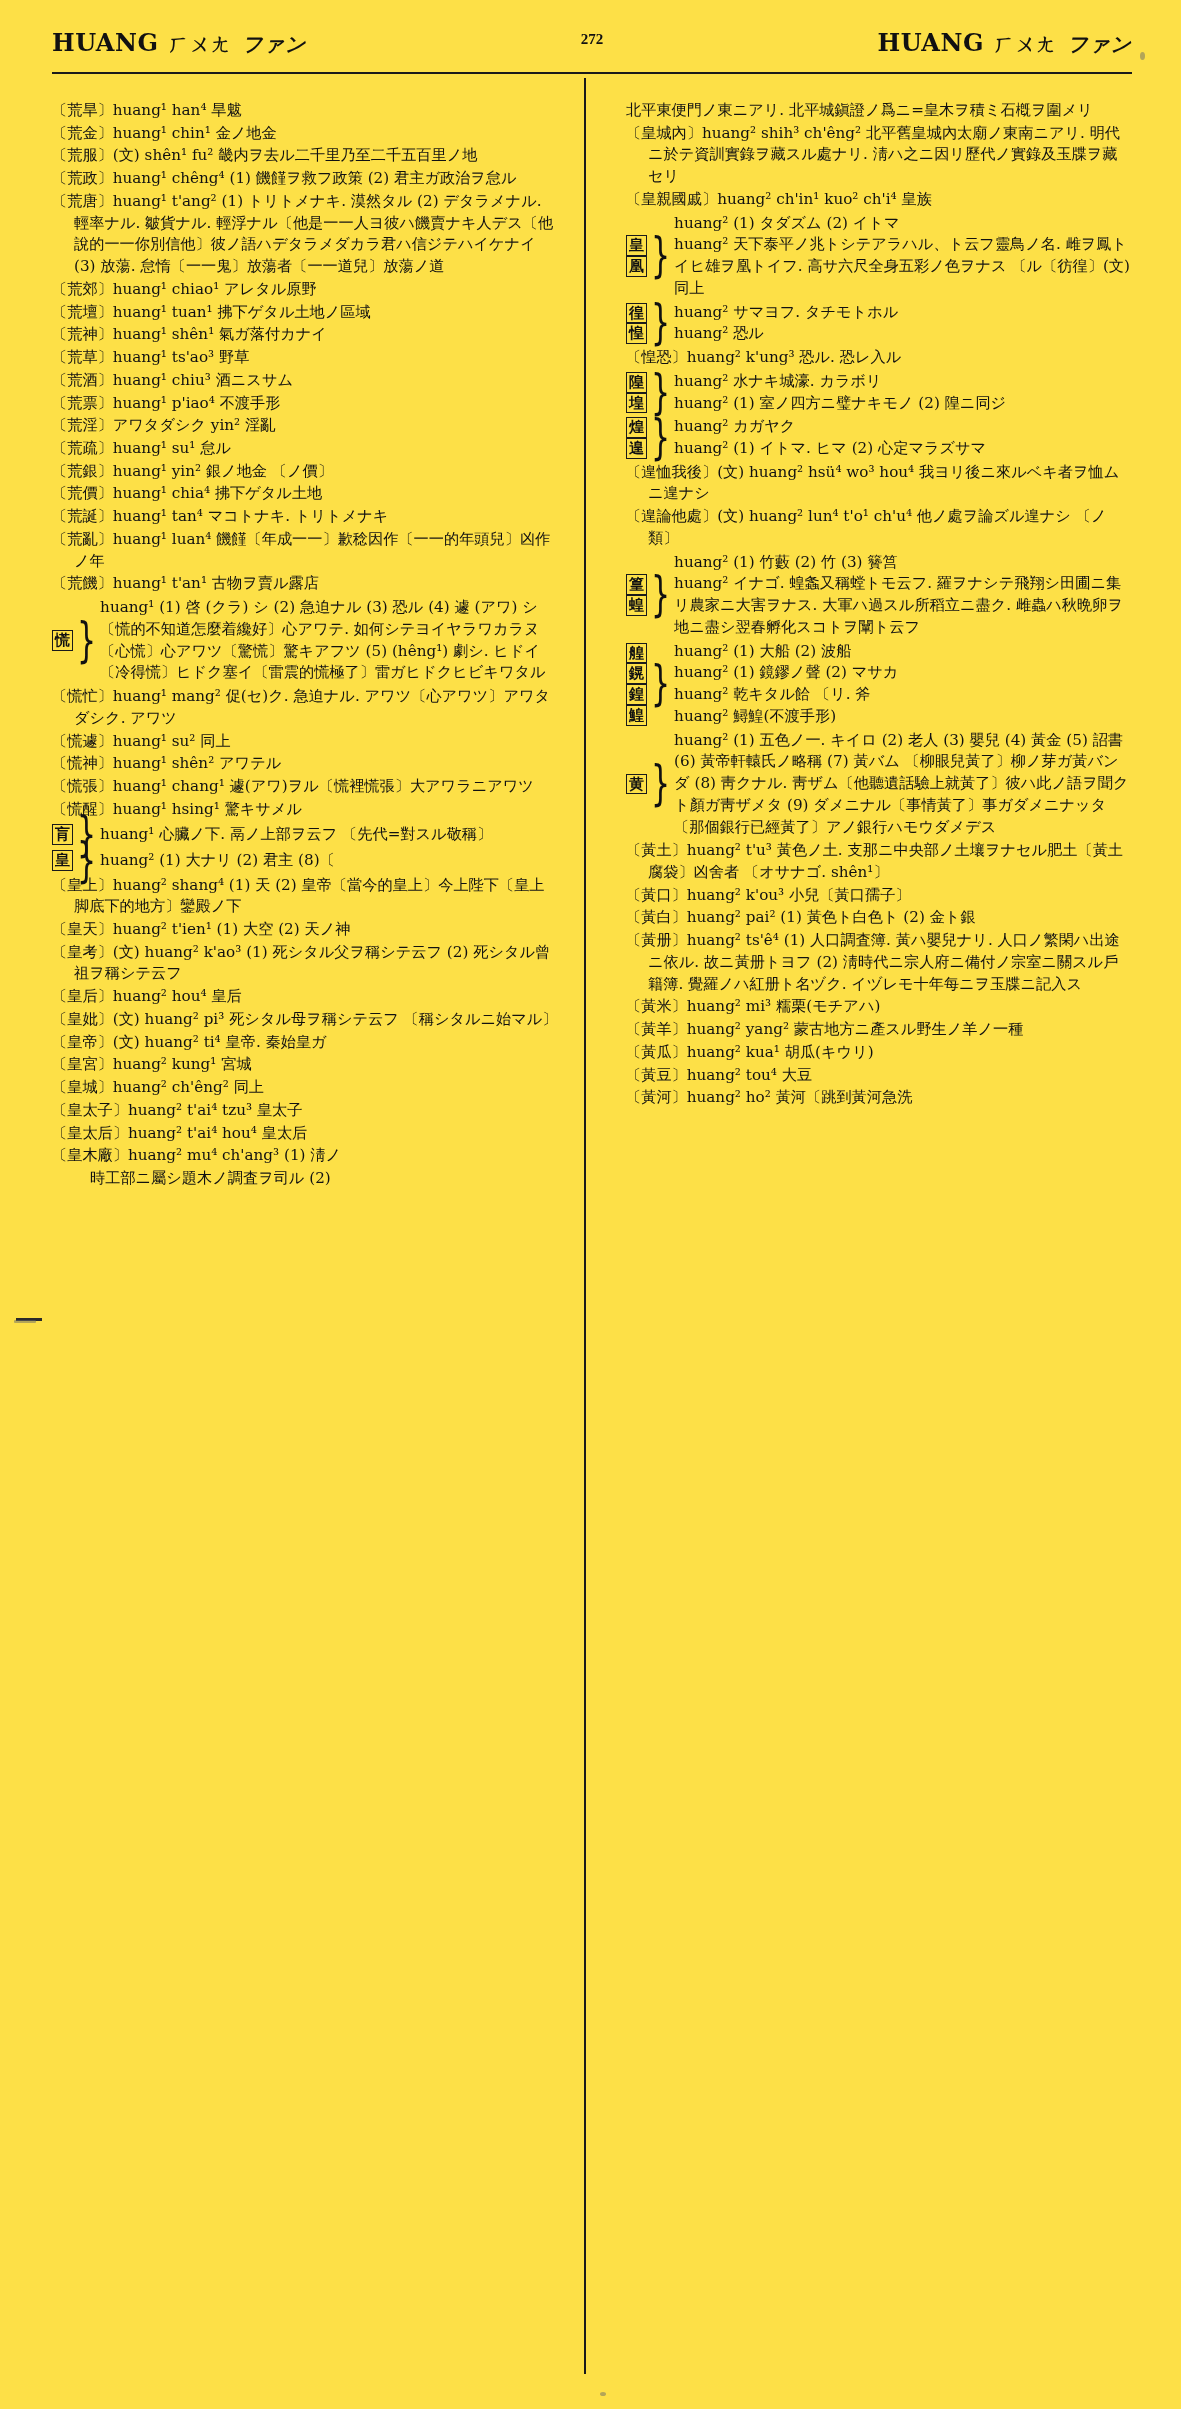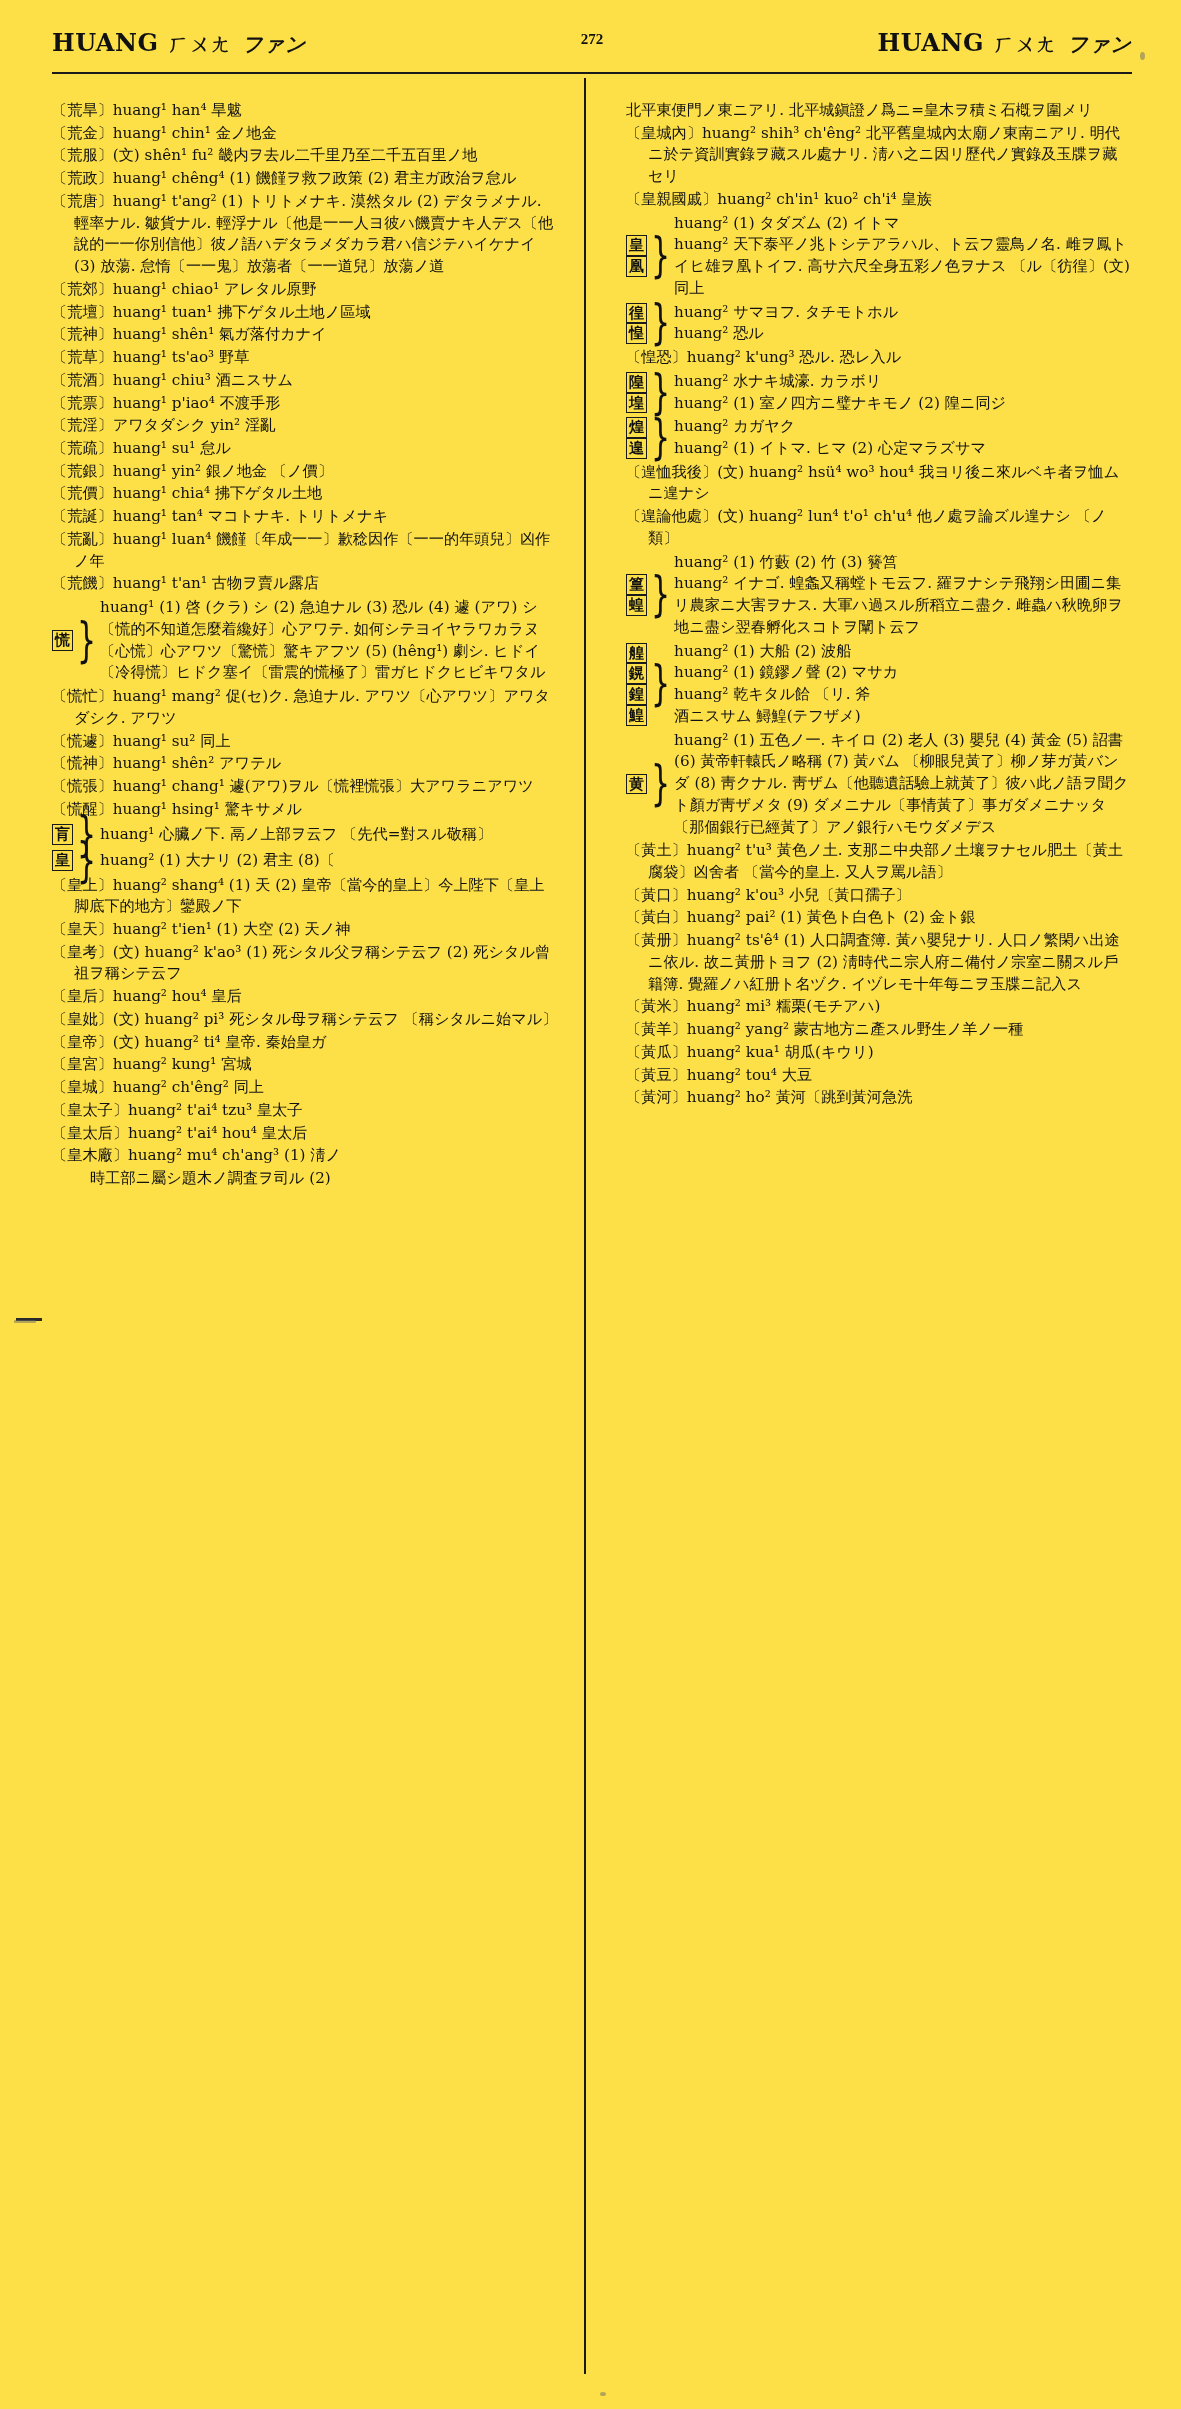--- a/index.html
+++ b/index.html
@@ -320,33 +320,33 @@
               <span class="boxchar">艎</span>
               <span class="boxchar">鎤</span>
               <span class="boxchar">鍠</span>
               <span class="boxchar">鰉</span>
             </div>
             <span class="brace">}</span>
             <div class="group-body">
               <span class="line">huang² (1) 大船 (2) 波船</span>
               <span class="line">huang² (1) 鏡鏐ノ聲 (2) マサカ</span>
               <span class="line">huang² 乾キタル餄  〔リ. 斧</span>
-              <span class="line">酒ニスサム 鱘鰉(テフザメ)</span>
+              <span class="line">huang² 鱘鰉(不渡手形)</span>
             </div>
           </div>
           <div class="group">
             <div class="stack">
               <span class="boxchar">黄</span>
             </div>
             <span class="brace">}</span>
             <div class="group-body">
               <span class="line">huang² (1) 五色ノ一. キイロ (2) 老人 (3) 嬰兒 (4) 黃金 (5) 詔書 (6) 黃帝軒轅氏ノ略稱 (7) 黃バム 〔柳眼兒黃了〕柳ノ芽ガ黃バンダ (8) 靑クナル. 靑ザム〔他聽遺話驗上就黃了〕彼ハ此ノ語ヲ聞クト顏ガ靑ザメタ (9) ダメニナル〔事情黃了〕事ガダメニナッタ 〔那個銀行已經黃了〕アノ銀行ハモウダメデス</span>
             </div>
           </div>
-          <div class="entry">〔黃土〕huang² t'u³ 黃色ノ土. 支那ニ中央部ノ土壤ヲナセル肥土〔黃土腐袋〕凶舍者  〔當今的皇上. 又人ヲ罵ル語〕</div>
+          <div class="entry">〔黃土〕huang² t'u³ 黃色ノ土. 支那ニ中央部ノ土壤ヲナセル肥土〔黃土腐袋〕凶舍者  〔オサナゴ. shên¹〕</div>
           <div class="entry">〔黃口〕huang² k'ou³ 小兒〔黃口孺子〕</div>
           <div class="entry">〔黃白〕huang² pai² (1) 黃色ト白色ト (2) 金ト銀</div>
           <div class="entry">〔黃册〕huang² ts'ê⁴ (1) 人口調査簿. 黃ハ嬰兒ナリ. 人口ノ繁閑ハ出途ニ依ル. 故ニ黃册トヨフ (2) 淸時代ニ宗人府ニ備付ノ宗室ニ關スル戶籍簿. 覺羅ノハ紅册ト名ヅク. イヅレモ十年每ニヲ玉牒ニ記入ス</div>
           <div class="entry">〔黃米〕huang² mi³ 糯栗(モチアハ)</div>
           <div class="entry">〔黃羊〕huang² yang² 蒙古地方ニ產スル野生ノ羊ノ一種</div>
           <div class="entry">〔黃瓜〕huang² kua¹ 胡瓜(キウリ)</div>
           <div class="entry">〔黃豆〕huang² tou⁴ 大豆</div>
           <div class="entry">〔黃河〕huang² ho² 黃河〔跳到黃河急洗</div>
         </div>
     </div>

